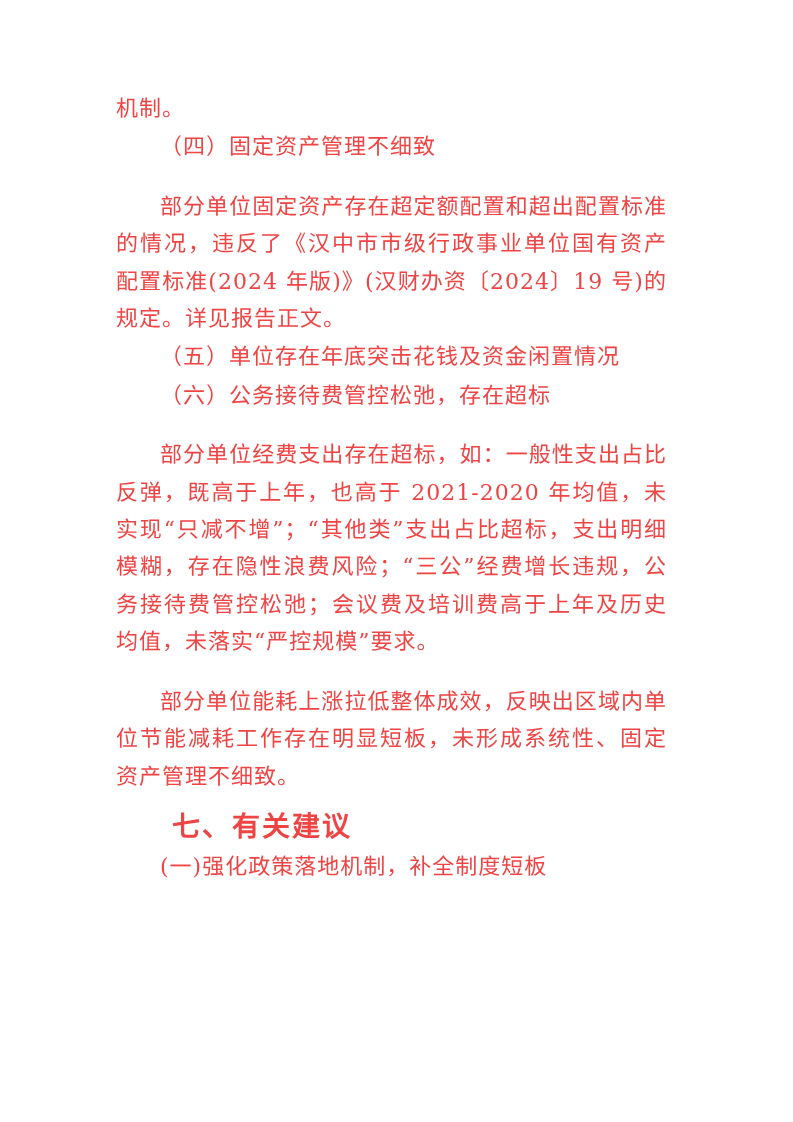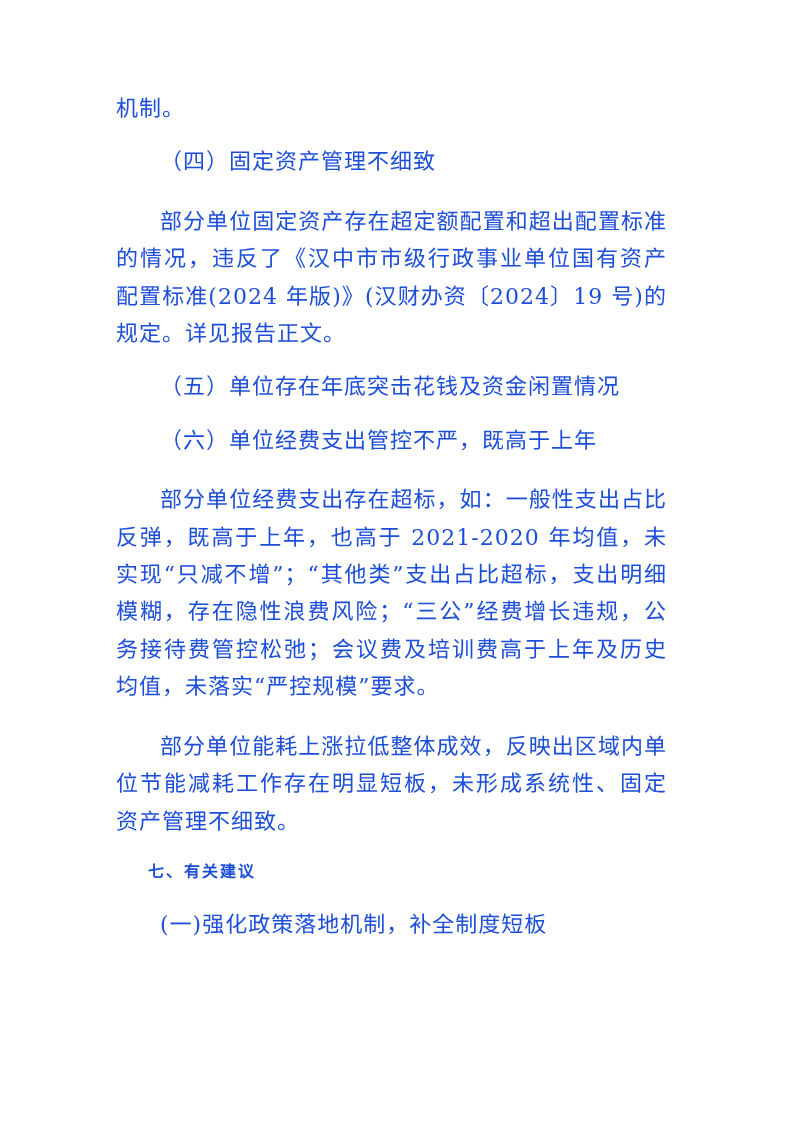--- a/index.html
+++ b/index.html
@@ -10,21 +10,21 @@
   }
   .page {
     position: relative;
     width: 793px;
     height: 1122px;
     margin: 0 auto;
     background: #ffffff;
     overflow: hidden;
     box-sizing: border-box;
     padding: 90px 126px 0 116px;
-    color: #1d4ed8;
+    color: #ef4444;
   }
   .doc-body {
     width: 551px;
     font-family: "DejaVu Serif", "Liberation Serif", serif;
     font-size: 22px;
     line-height: 37.4px;
     letter-spacing: 1px;
   }
   p {
     margin: 0;
@@ -34,42 +34,42 @@
     text-align: justify;
     text-indent: 2em;
     margin-top: 22px;
   }
   .body-noindent {
     text-align: justify;
     text-indent: 0;
   }
   .subheading {
     text-indent: 2em;
-    margin-top: 16px;
+    margin-top: 1px;
     white-space: nowrap;
   }
   .section-heading {
     font-family: Liberation Serif, serif;
     font-weight: bold;
-    font-size: 16px;
+    font-size: 28px;
     text-indent: 2em;
     margin-top: 13px;
-    margin-bottom: 15px;
+    margin-bottom: 3px;
     letter-spacing: 2px;
     white-space: nowrap;
   }
 </style>
 </head>
 <body>
 
 <div class="page">
   <div class="doc-body">
     <p class="body-noindent">机制。</p>
     <p class="subheading">（四）固定资产管理不细致</p>
     <p class="body">部分单位固定资产存在超定额配置和超出配置标准的情况，违反了《汉中市市级行政事业单位国有资产配置标准(2024 年版)》(汉财办资〔2024〕19 号)的规定。详见报告正文。</p>
     <p class="subheading">（五）单位存在年底突击花钱及资金闲置情况</p>
-    <p class="subheading">（六）单位经费支出管控不严，既高于上年</p>
+    <p class="subheading">（六）公务接待费管控松弛，存在超标</p>
     <p class="body">部分单位经费支出存在超标，如：一般性支出占比反弹，既高于上年，也高于 2021-2020 年均值，未实现“只减不增”；“其他类”支出占比超标，支出明细模糊，存在隐性浪费风险；“三公”经费增长违规，公务接待费管控松弛；会议费及培训费高于上年及历史均值，未落实“严控规模”要求。</p>
     <p class="body">部分单位能耗上涨拉低整体成效，反映出区域内单位节能减耗工作存在明显短板，未形成系统性、固定资产管理不细致。</p>
     <p class="section-heading">七、有关建议</p>
     <p class="subheading">(一)强化政策落地机制，补全制度短板</p>
   </div>
 </div>
 
 </body></html>

